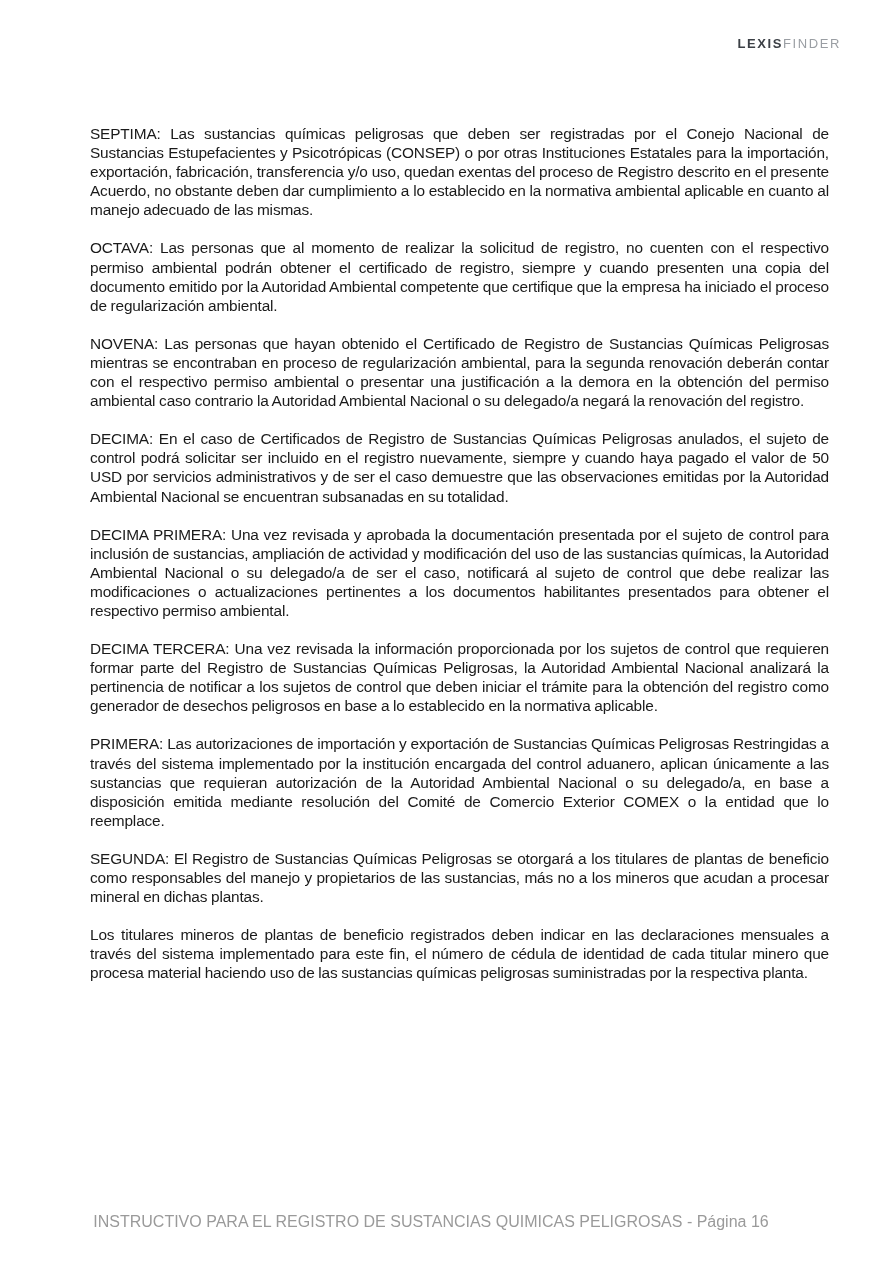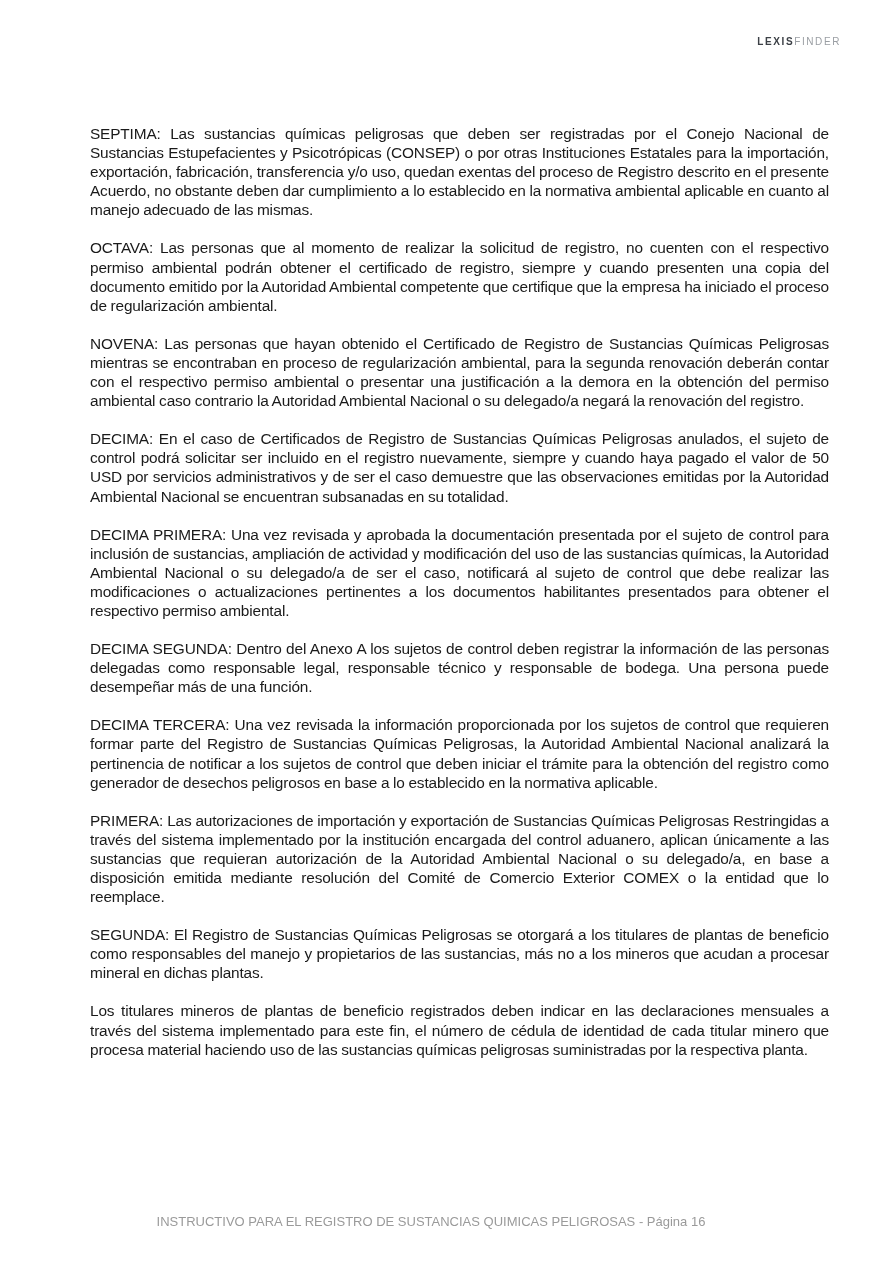--- a/index.html
+++ b/index.html
@@ -12,21 +12,21 @@
       height: 1263px;
       position: relative;
       overflow: hidden;
       font-family: "Liberation Sans", "DejaVu Sans", sans-serif;
       color: #1a1a1a;
     }
     .brand {
       position: absolute;
       top: 36px;
       right: 51px;
-      font-size: 10px;
+      font-size: 13px;
       letter-spacing: 1.6px;
       color: #555a60;
     }
     .brand .strong {
       font-weight: bold;
       color: #3c4046;
     }
     .brand .light {
       color: #9a9ea3;
       font-weight: normal;
@@ -51,37 +51,36 @@
       font-size: 15.4px;
       line-height: 19.1px;
       letter-spacing: -0.15px;
     }
     .footer {
       position: absolute;
       left: 0;
       top: 1215px;
       width: 862px;
       text-align: center;
-      font-size: 13px;
+      font-size: 16px;
       line-height: 14.5px;
       color: #9a9a9a;
     }
   </style>
 </head>
 <body>
 
 <div class="brand"><span class="strong">LEXIS</span><span class="light">FINDER</span></div>
 
 <div class="content">
   <p class="para">SEPTIMA: Las sustancias químicas peligrosas que deben ser registradas por el Conejo Nacional de Sustancias Estupefacientes y Psicotrópicas (CONSEP) o por otras Instituciones Estatales para la importación, exportación, fabricación, transferencia y/o uso, quedan exentas del proceso de Registro descrito en el presente Acuerdo, no obstante deben dar cumplimiento a lo establecido en la normativa ambiental aplicable en cuanto al manejo adecuado de las mismas.</p>
   <p class="para">OCTAVA: Las personas que al momento de realizar la solicitud de registro, no cuenten con el respectivo permiso ambiental podrán obtener el certificado de registro, siempre y cuando presenten una copia del documento emitido por la Autoridad Ambiental competente que certifique que la empresa ha iniciado el proceso de regularización ambiental.</p>
   <p class="para">NOVENA: Las personas que hayan obtenido el Certificado de Registro de Sustancias Químicas Peligrosas mientras se encontraban en proceso de regularización ambiental, para la segunda renovación deberán contar con el respectivo permiso ambiental o presentar una justificación a la demora en la obtención del permiso ambiental caso contrario la Autoridad Ambiental Nacional o su delegado/a negará la renovación del registro.</p>
   <p class="para">DECIMA: En el caso de Certificados de Registro de Sustancias Químicas Peligrosas anulados, el sujeto de control podrá solicitar ser incluido en el registro nuevamente, siempre y cuando haya pagado el valor de 50 USD por servicios administrativos y de ser el caso demuestre que las observaciones emitidas por la Autoridad Ambiental Nacional se encuentran subsanadas en su totalidad.</p>
   <p class="para">DECIMA PRIMERA: Una vez revisada y aprobada la documentación presentada por el sujeto de control para inclusión de sustancias, ampliación de actividad y modificación del uso de las sustancias químicas, la Autoridad Ambiental Nacional o su delegado/a de ser el caso, notificará al sujeto de control que debe realizar las modificaciones o actualizaciones pertinentes a los documentos habilitantes presentados para obtener el respectivo permiso ambiental.</p>
-  <p class="para">DECIMA SEGUNDA: Dentro del Anexo A los sujetos de control deben registrar la información de las personas delegadas como responsable legal, responsable técnico y responsable de bodega. Una persona puede desempeñar más de una función.</p>
   <p class="para">DECIMA TERCERA: Una vez revisada la información proporcionada por los sujetos de control que requieren formar parte del Registro de Sustancias Químicas Peligrosas, la Autoridad Ambiental Nacional analizará la pertinencia de notificar a los sujetos de control que deben iniciar el trámite para la obtención del registro como generador de desechos peligrosos en base a lo establecido en la normativa aplicable.</p>
   <p class="para">PRIMERA: Las autorizaciones de importación y exportación de Sustancias Químicas Peligrosas Restringidas a través del sistema implementado por la institución encargada del control aduanero, aplican únicamente a las sustancias que requieran autorización de la Autoridad Ambiental Nacional o su delegado/a, en base a disposición emitida mediante resolución del Comité de Comercio Exterior COMEX o la entidad que lo reemplace.</p>
   <p class="para">SEGUNDA: El Registro de Sustancias Químicas Peligrosas se otorgará a los titulares de plantas de beneficio como responsables del manejo y propietarios de las sustancias, más no a los mineros que acudan a procesar mineral en dichas plantas.</p>
   <p class="para">Los titulares mineros de plantas de beneficio registrados deben indicar en las declaraciones mensuales a través del sistema implementado para este fin, el número de cédula de identidad de cada titular minero que procesa material haciendo uso de las sustancias químicas peligrosas suministradas por la respectiva planta.</p>
 </div>
 
 <div class="footer">
   <div>INSTRUCTIVO PARA EL REGISTRO DE SUSTANCIAS QUIMICAS PELIGROSAS - Página 16</div>
 </div>
 

